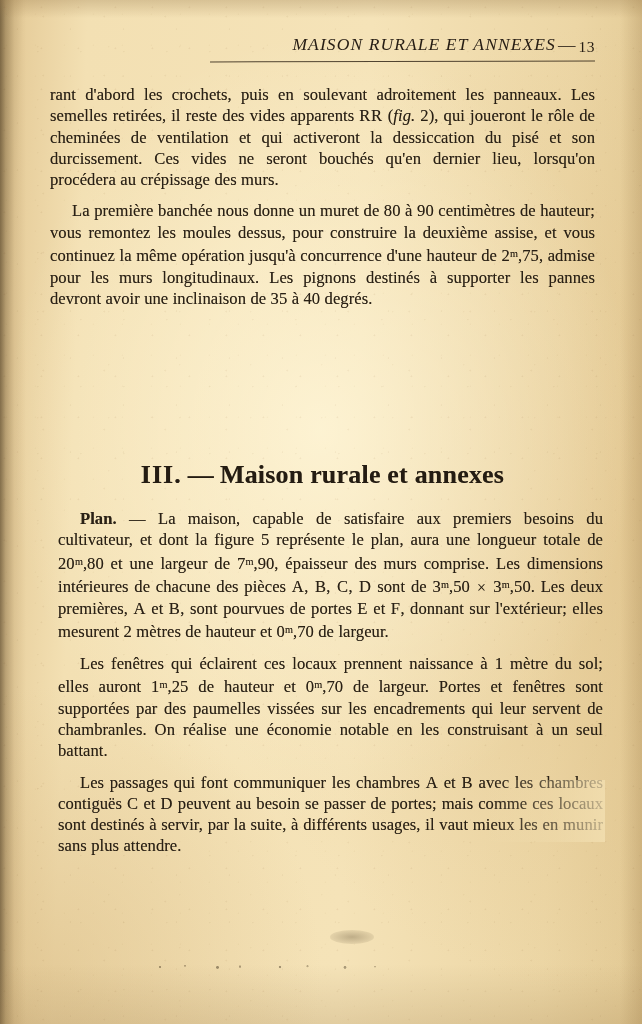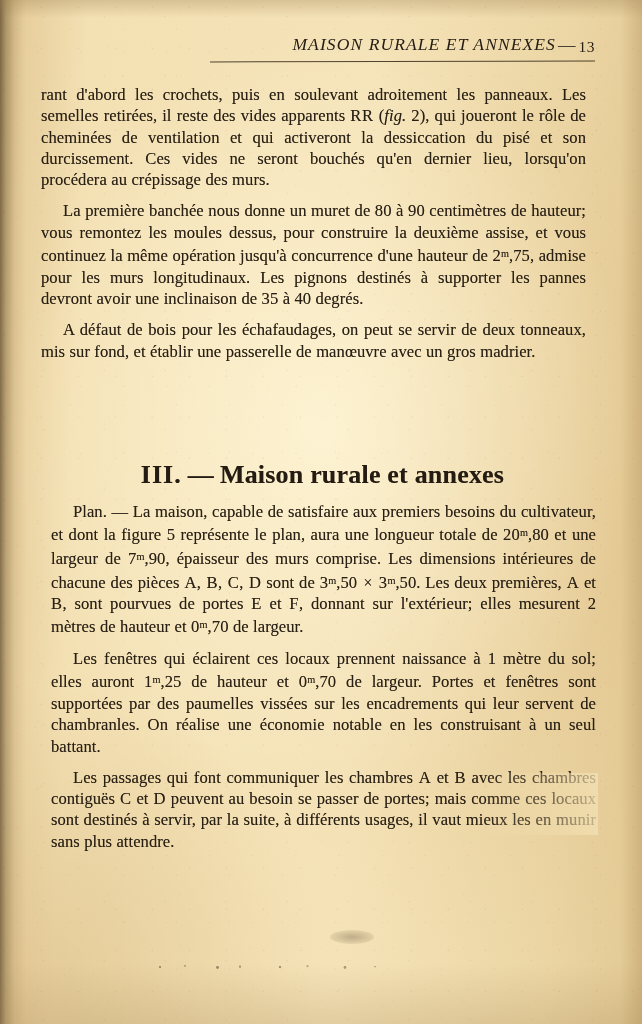--- a/index.html
+++ b/index.html
@@ -94,21 +94,21 @@
     left: 330px; top: 930px;
     width: 44px; height: 14px;
     border-radius: 50%;
     background: radial-gradient(ellipse at center, rgba(90,74,48,0.35), rgba(90,74,48,0));
     pointer-events: none;
   }
 
   .content {
     position: relative;
     z-index: 3;
-    padding: 1px;
+    padding: 8px;
   }
 
   
   .runhead {
     position: absolute;
     left: 50px;
     right: 47px;
     top: 34px;
     height: 30px;
   }
@@ -138,21 +138,21 @@
     top: 27px;
     height: 0;
     border-top: 1.6px solid #3a2e1e;
     opacity: 0.88;
     transform: rotate(-0.12deg);
   }
 
   
   .body {
     position: absolute;
-    left: 41px;
+    left: 50px;
     top: 84px;
     width: 545px;
     font-family: Liberation Serif, serif;
   }
 
   p.para {
     margin: 0;
     text-align: justify;
     text-justify: inter-word;
     font-size: 16.6px;
@@ -170,21 +170,21 @@
 
   .rr { letter-spacing: 0.6px; }
   .fig { font-style: italic; }
   sup.m {
     font-size: 0.62em;
     vertical-align: 0.42em;
     letter-spacing: 0;
     margin-left: 0.2px;
   }
   .times { font-size: 0.95em; padding: 0 1.5px; }
-  .lead { font-weight: normal; }
+  .lead { font-weight: bold; }
   .caps { letter-spacing: 0.4px; }
 
   
   .section-heading {
     position: absolute;
     left: 50px;
     width: 545px;
     top: 437px;
     text-align: center;
     font-size: 26px;
@@ -239,21 +239,20 @@
       </div>
       <div class="runhead-rule"></div>
     </div>
 
     <div class="body">
 
       <p class="para flush">rant d'abord les crochets, puis en soulevant adroitement les panneaux. Les semelles retirées, il reste des vides apparents <span class="rr">RR</span> (<span class="fig">fig.</span>&nbsp;2), qui joueront le rôle de cheminées de ventilation et qui activeront la dessiccation du pisé et son durcissement. Ces vides ne seront bouchés qu'en dernier lieu, lorsqu'on procédera au crépissage des murs.</p>
 
       <p class="para">La première banchée nous donne un muret de 80 à 90 centimètres de hauteur; vous remontez les moules dessus, pour construire la deuxième assise, et vous continuez la même opération jusqu'à concurrence d'une hauteur de 2<sup class="m">m</sup>,75, admise pour les murs longitudinaux. Les pignons destinés à supporter les pannes devront avoir une inclinaison de 35 à 40 degrés.</p>
 
-      <p class="para">A défaut de bois pour les échafaudages, on peut se servir de deux tonneaux, mis sur fond, et établir une passerelle de manœuvre avec un gros madrier.</p>
 
     </div>
 
     <h2 class="section-heading"><span class="num">III.</span><span class="hdash">—</span><span>Maison rurale et annexes</span></h2>
 
     <div class="body2 fade-wrap">
 
       <p class="para"><span class="lead">Plan.</span> <span>—</span> La maison, capable de satisfaire aux premiers besoins du cultivateur, et dont la figure 5 représente le plan, aura une longueur totale de 20<sup class="m">m</sup>,80 et une largeur de 7<sup class="m">m</sup>,90, épaisseur des murs comprise. Les dimensions intérieures de chacune des pièces <span class="caps">A, B, C, D</span> sont de 3<sup class="m">m</sup>,50 <span class="times">×</span> 3<sup class="m">m</sup>,50. Les deux premières, <span class="caps">A</span> et <span class="caps">B</span>, sont pourvues de portes <span class="caps">E</span> et <span class="caps">F</span>, donnant sur l'extérieur; elles mesurent 2 mètres de hauteur et 0<sup class="m">m</sup>,70 de largeur.</p>
 
       <p class="para">Les fenêtres qui éclairent ces locaux prennent naissance à 1 mètre du sol; elles auront 1<sup class="m">m</sup>,25 de hauteur et 0<sup class="m">m</sup>,70 de largeur. Portes et fenêtres sont supportées par des paumelles vissées sur les encadrements qui leur servent de chambranles. On réalise une économie notable en les construisant à un seul battant.</p>

